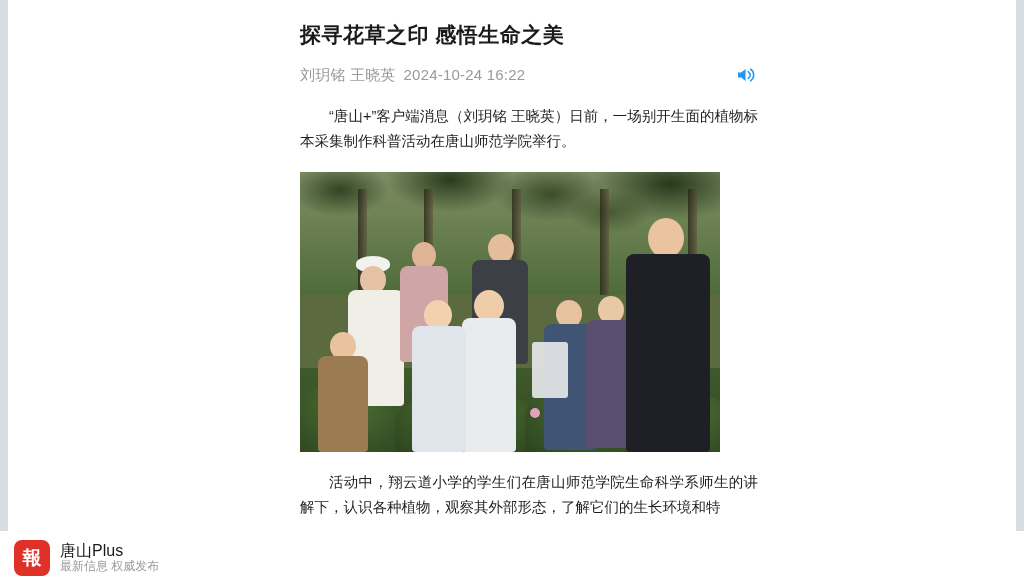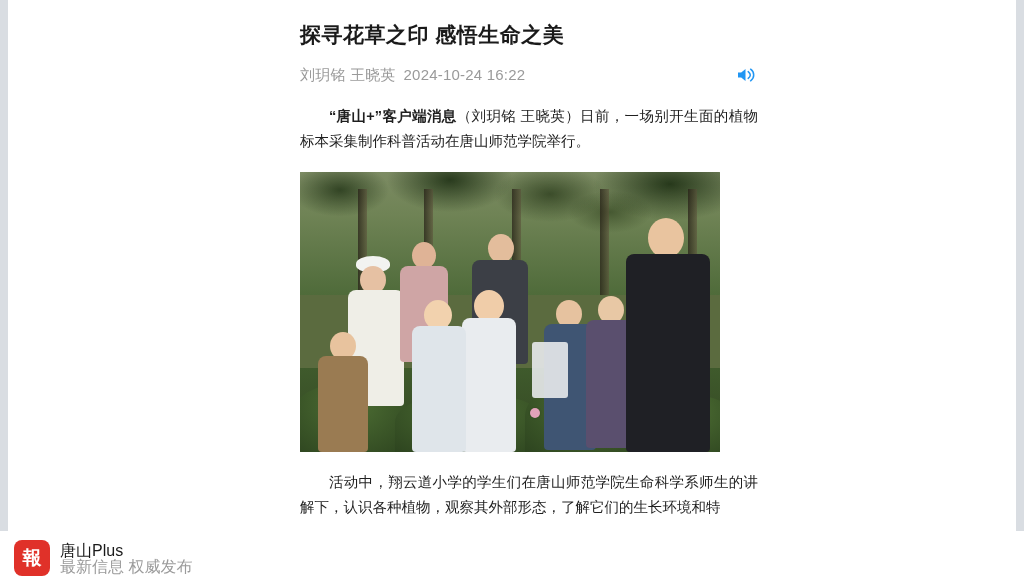--- a/index.html
+++ b/index.html
@@ -87,21 +87,21 @@
   }
 
   .para {
     margin-top: 18px;
     font-size: 14.5px;
     line-height: 25px;
     color: #1f1f1f;
     text-align: justify;
     text-indent: 2em;
   }
-  .para b { font-weight: bold; }
+  .para b { font-weight: normal; }
 
   
   #article-photo {
     margin-top: 18px;
     width: 420px;
     height: 280px;
     position: relative;
     overflow: hidden;
     border-radius: 1px;
     background: #5b6b3f;
@@ -176,21 +176,21 @@
     display: flex;
     flex-direction: column;
     justify-content: center;
   }
   #app-name {
     font-size: 16px;
     color: #1a1a1a;
     line-height: 17px;
   }
   #app-subtitle {
-    font-size: 16px;
+    font-size: 12px;
     color: #9b9b9b;
     line-height: 15px;
   }
   #open-button {
     position: absolute;
     right: 0;
     top: 0;
     width: 100px;
     height: 53px;
     background: #2196f3;

